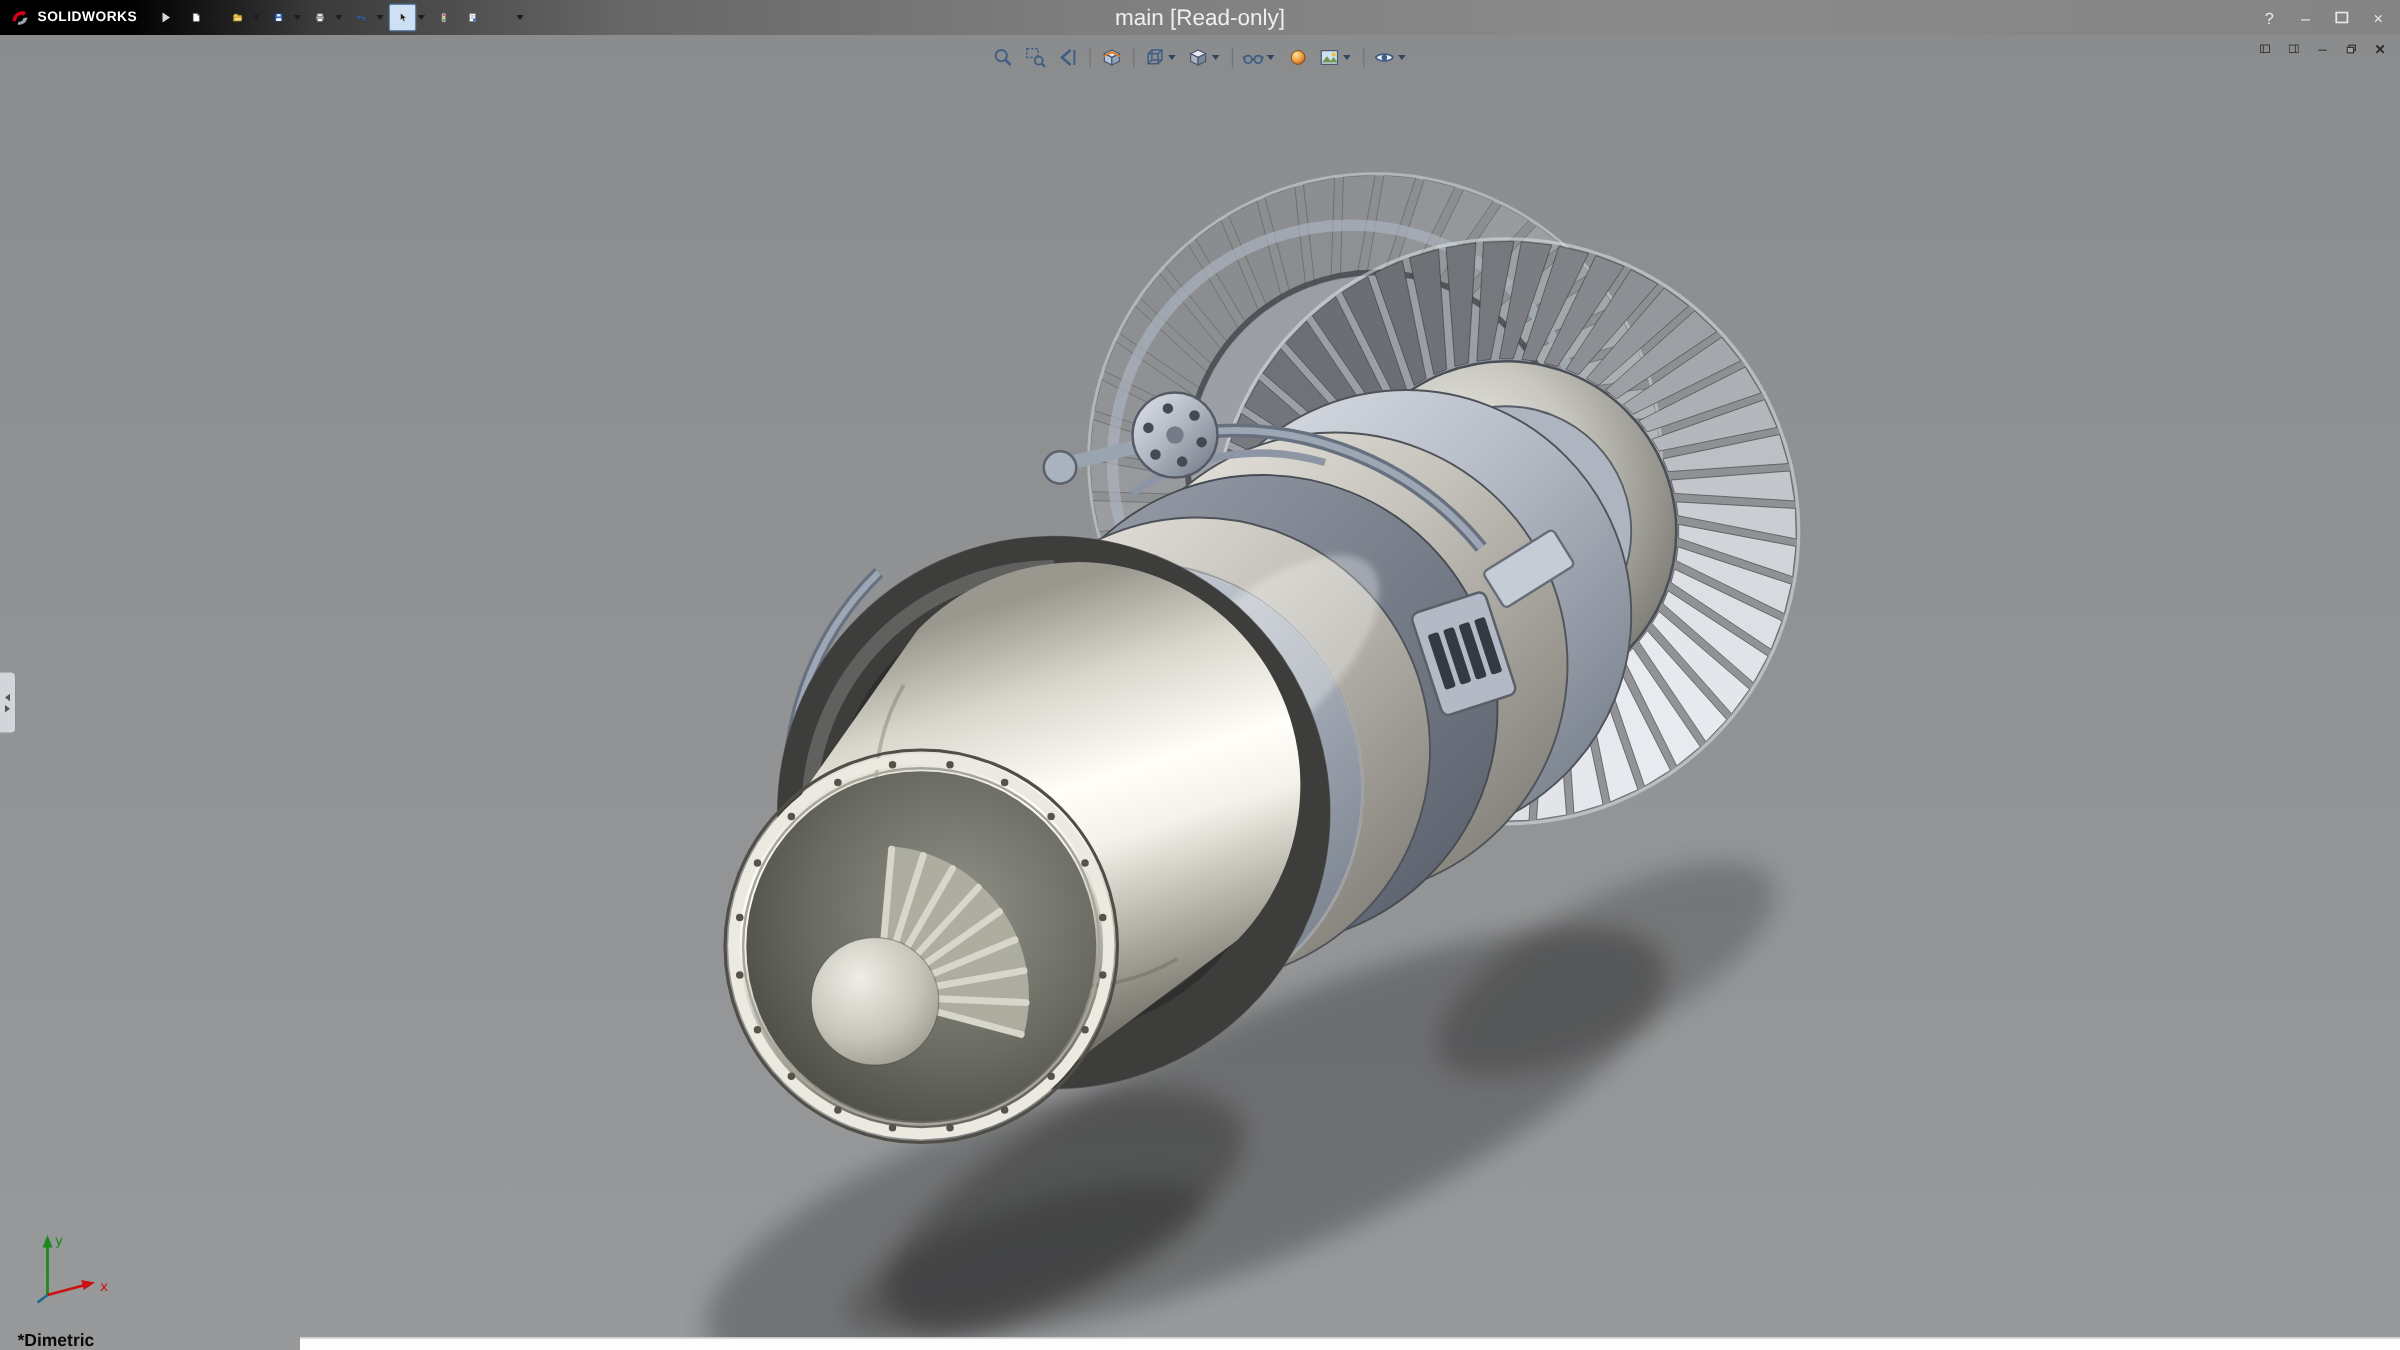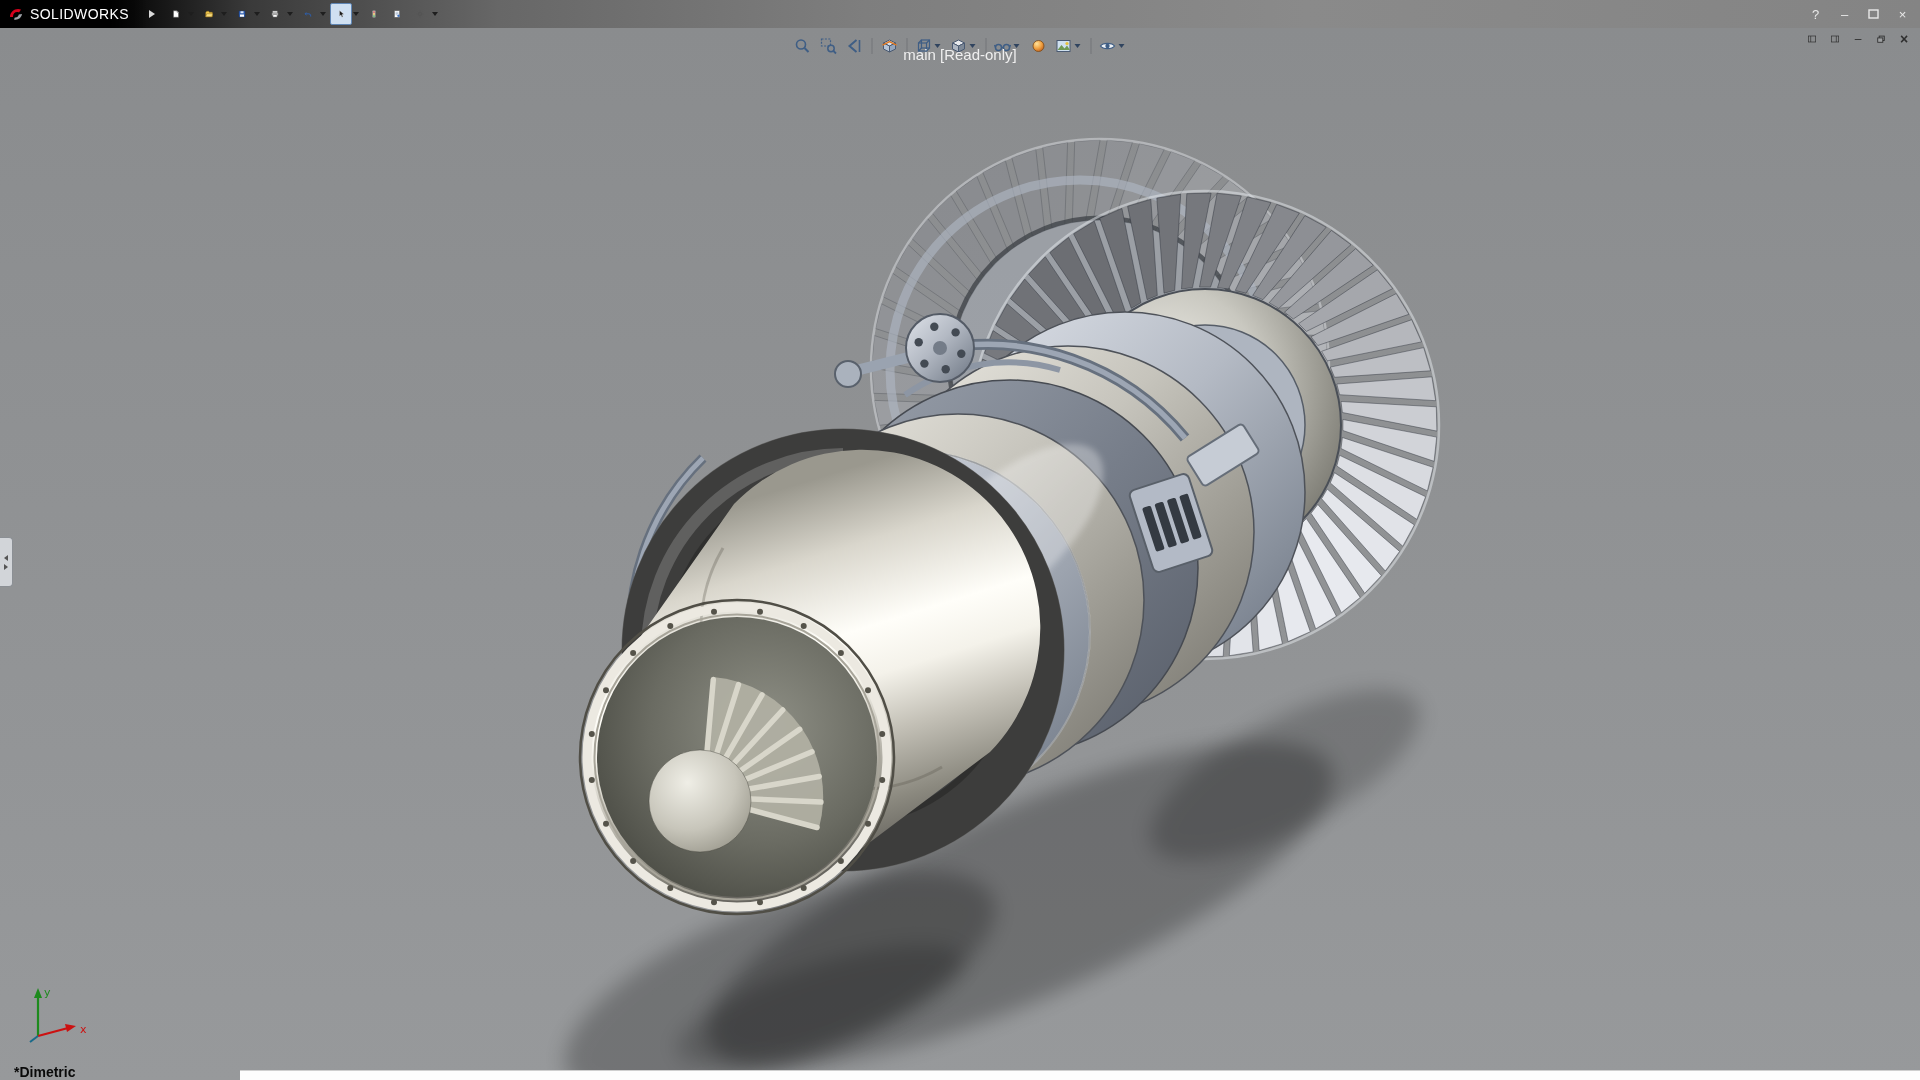--- a/index.html
+++ b/index.html
@@ -5,29 +5,29 @@
   html,body{margin:0;padding:0;background:#5a5a5a;}
   body{width:1920px;height:1080px;overflow:hidden;font-family:"Liberation Sans",sans-serif;}
   .app{position:relative;width:1920px;height:1080px;}
 
   
   .titlebar{position:absolute;top:0;left:0;width:1920px;height:28px;
     background:linear-gradient(90deg,#000 0%,#0b0b0b 7%,#3a3a3a 13%,#676767 26%,#7e7e7e 45%,#8a8a8a 68%,#848484 100%);
     display:flex;align-items:center;z-index:30;}
   .logo{display:flex;align-items:center;gap:6px;height:28px;padding:0 18px 0 8px;
     background:linear-gradient(90deg,#000 0%,#000 75%,rgba(0,0,0,0) 100%);}
-  .logo-text{color:#fff;font-weight:normal;font-size:14px;letter-spacing:.4px;}
+  .logo-text{color:#fff;font-weight:bold;font-size:11px;letter-spacing:.4px;}
   .menu-arrow{width:0;height:0;border-top:4px solid transparent;border-bottom:4px solid transparent;
     border-left:6px solid #d9d9d9;margin:0 10px 0 2px;}
   .maintb{display:flex;align-items:center;gap:1px;}
   .tb-btn{width:22px;height:22px;display:flex;align-items:center;justify-content:center;background:transparent;border:1px solid transparent;}
   .tb-btn.active{background:#cfe0f2;border:1px solid #5f86b5;border-radius:2px;}
   .tri-down{width:0;height:0;border-left:3px solid transparent;border-right:3px solid transparent;border-top:4px solid #1e1e1e;margin:0 3px 0 0;}
   .title-text{position:absolute;left:50%;transform:translateX(-50%);top:0;height:28px;line-height:28px;
-    color:#efefef;font-size:15px;margin-top:41px;}
+    color:#efefef;font-size:18px;}
   .win-controls{position:absolute;right:4px;top:0;height:28px;display:flex;align-items:center;gap:2px;}
   .winbtn{width:27px;height:21px;display:flex;align-items:center;justify-content:center;color:#e9e9e9;
     font-size:13px;background:transparent;border:none;}
   .winbtn svg{display:block;}
 
   
   .viewport{position:absolute;top:28px;left:0;width:1920px;height:1052px;
     background:linear-gradient(180deg,#8a8c8e 0%,#8f9193 38%,#97999b 100%);overflow:hidden;}
   .model-svg{position:absolute;top:0;left:0;}
 

